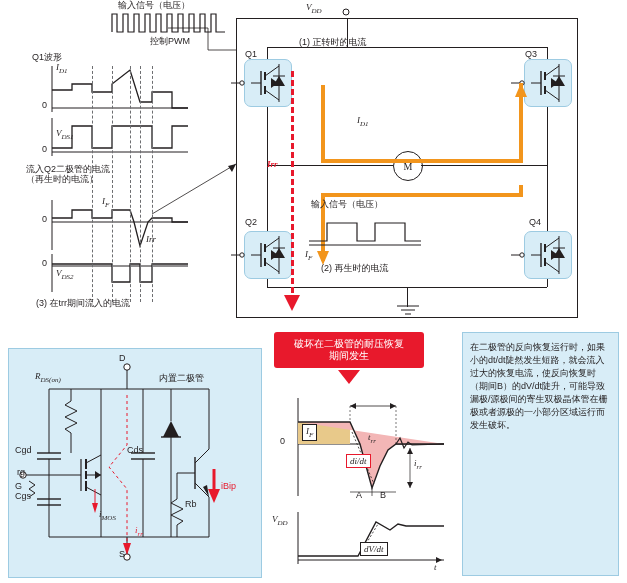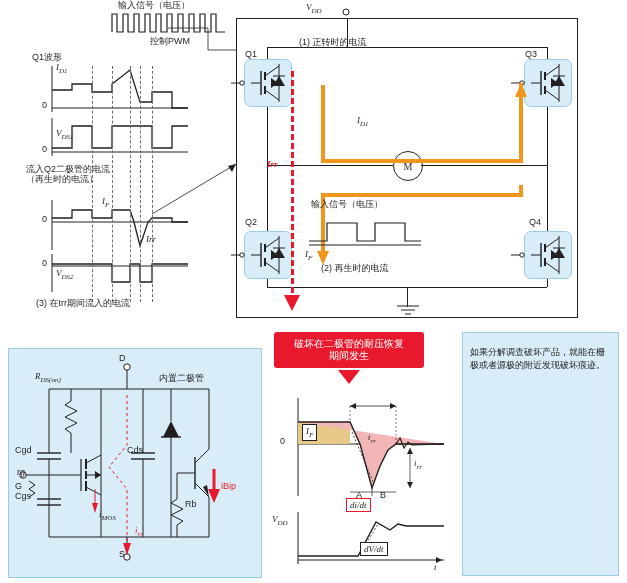--- a/index.html
+++ b/index.html
@@ -23,21 +23,21 @@
   
   #midnote{left:274px;top:332px;width:150px;height:36px;background:#e8192c;color:#fff;border-radius:3px;
             display:flex;align-items:center;justify-content:center;text-align:center;font-size:10px;line-height:1.25;}
   .arrowdown{position:absolute;width:0;height:0;border-left:11px solid transparent;border-right:11px solid transparent;border-top:14px solid #e8192c;}
   #trrchart{left:272px;top:392px;width:180px;height:110px;}
   #dvdtchart{left:272px;top:506px;width:180px;height:70px;}
   
   #rightnote{left:462px;top:332px;width:157px;height:244px;background:#d8edf7;border:1px solid #9dcbe2;
              padding:8px 7px;box-sizing:border-box;font-size:9px;line-height:1.45;}
   .tag{position:absolute;font-size:9px;background:#fff;border:1px solid #231f20;padding:1px 3px;}
-  .tagred{position:absolute;font-size:9px;background:#fff;border:1px solid #e8192c;color:#231f20;padding:1px 3px;margin-top:44px;}
+  .tagred{position:absolute;font-size:9px;background:#fff;border:1px solid #e8192c;color:#231f20;padding:1px 3px;}
 </style>
 </head>
 <body>
 
 <div class="abs" style="left:110px;top:2px;">
   
   <svg width="120" height="34">
     <polyline points="2,30 2,12 7,12 7,30 13,30 13,12 18,12 18,30 24,30 24,12 29,12 29,30 35,30 35,12 40,12 40,30 46,30 46,12 51,12 51,30 57,30 57,12 62,12 62,30 68,30 68,12 73,12 73,30 79,30 79,12 84,12 84,30 90,30 90,12 95,12 95,30 101,30 101,12 106,12 106,30 115,30" fill="none" stroke="#231f20" stroke-width="1.2"></polyline>
   </svg>
 </div>
@@ -380,14 +380,14 @@
     <path d="M26 50 L86 50 L104 16 L118 24 L126 18 L134 20 L172 20" fill="none" stroke="#231f20" stroke-width="1.4"></path>
     <line x1="88" y1="48" x2="106" y2="18" stroke="#231f20" stroke-width="0.8" stroke-dasharray="2,2"></line>
     <polygon points="170,54 164,51 164,57" fill="#231f20"></polygon>
   </svg>
   <div class="lbl it" style="position:absolute;left:0px;top:8px;">V<span class="sub">DD</span></div>
   <div class="tag it" style="left:88px;top:36px;text-align:right;">dV/dt</div>
   <div class="lbl it" style="position:absolute;left:162px;top:56px;">t</div>
 </div>
 
 <div class="abs" id="rightnote">
-  <div style="margin-top:5px;">如果分解调查破坏产品，就能在栅极或者源极的附近发现破坏痕迹。</div>
+  <div>在二极管的反向恢复运行时，如果小的dt/dt陡然发生短路，就会流入过大的恢复电流，使反向恢复时（期间B）的dV/dt陡升，可能导致漏极/源极间的寄生双极晶体管在栅极或者源极的一小部分区域运行而发生破坏。</div>
 </div>
 
 </body></html>

